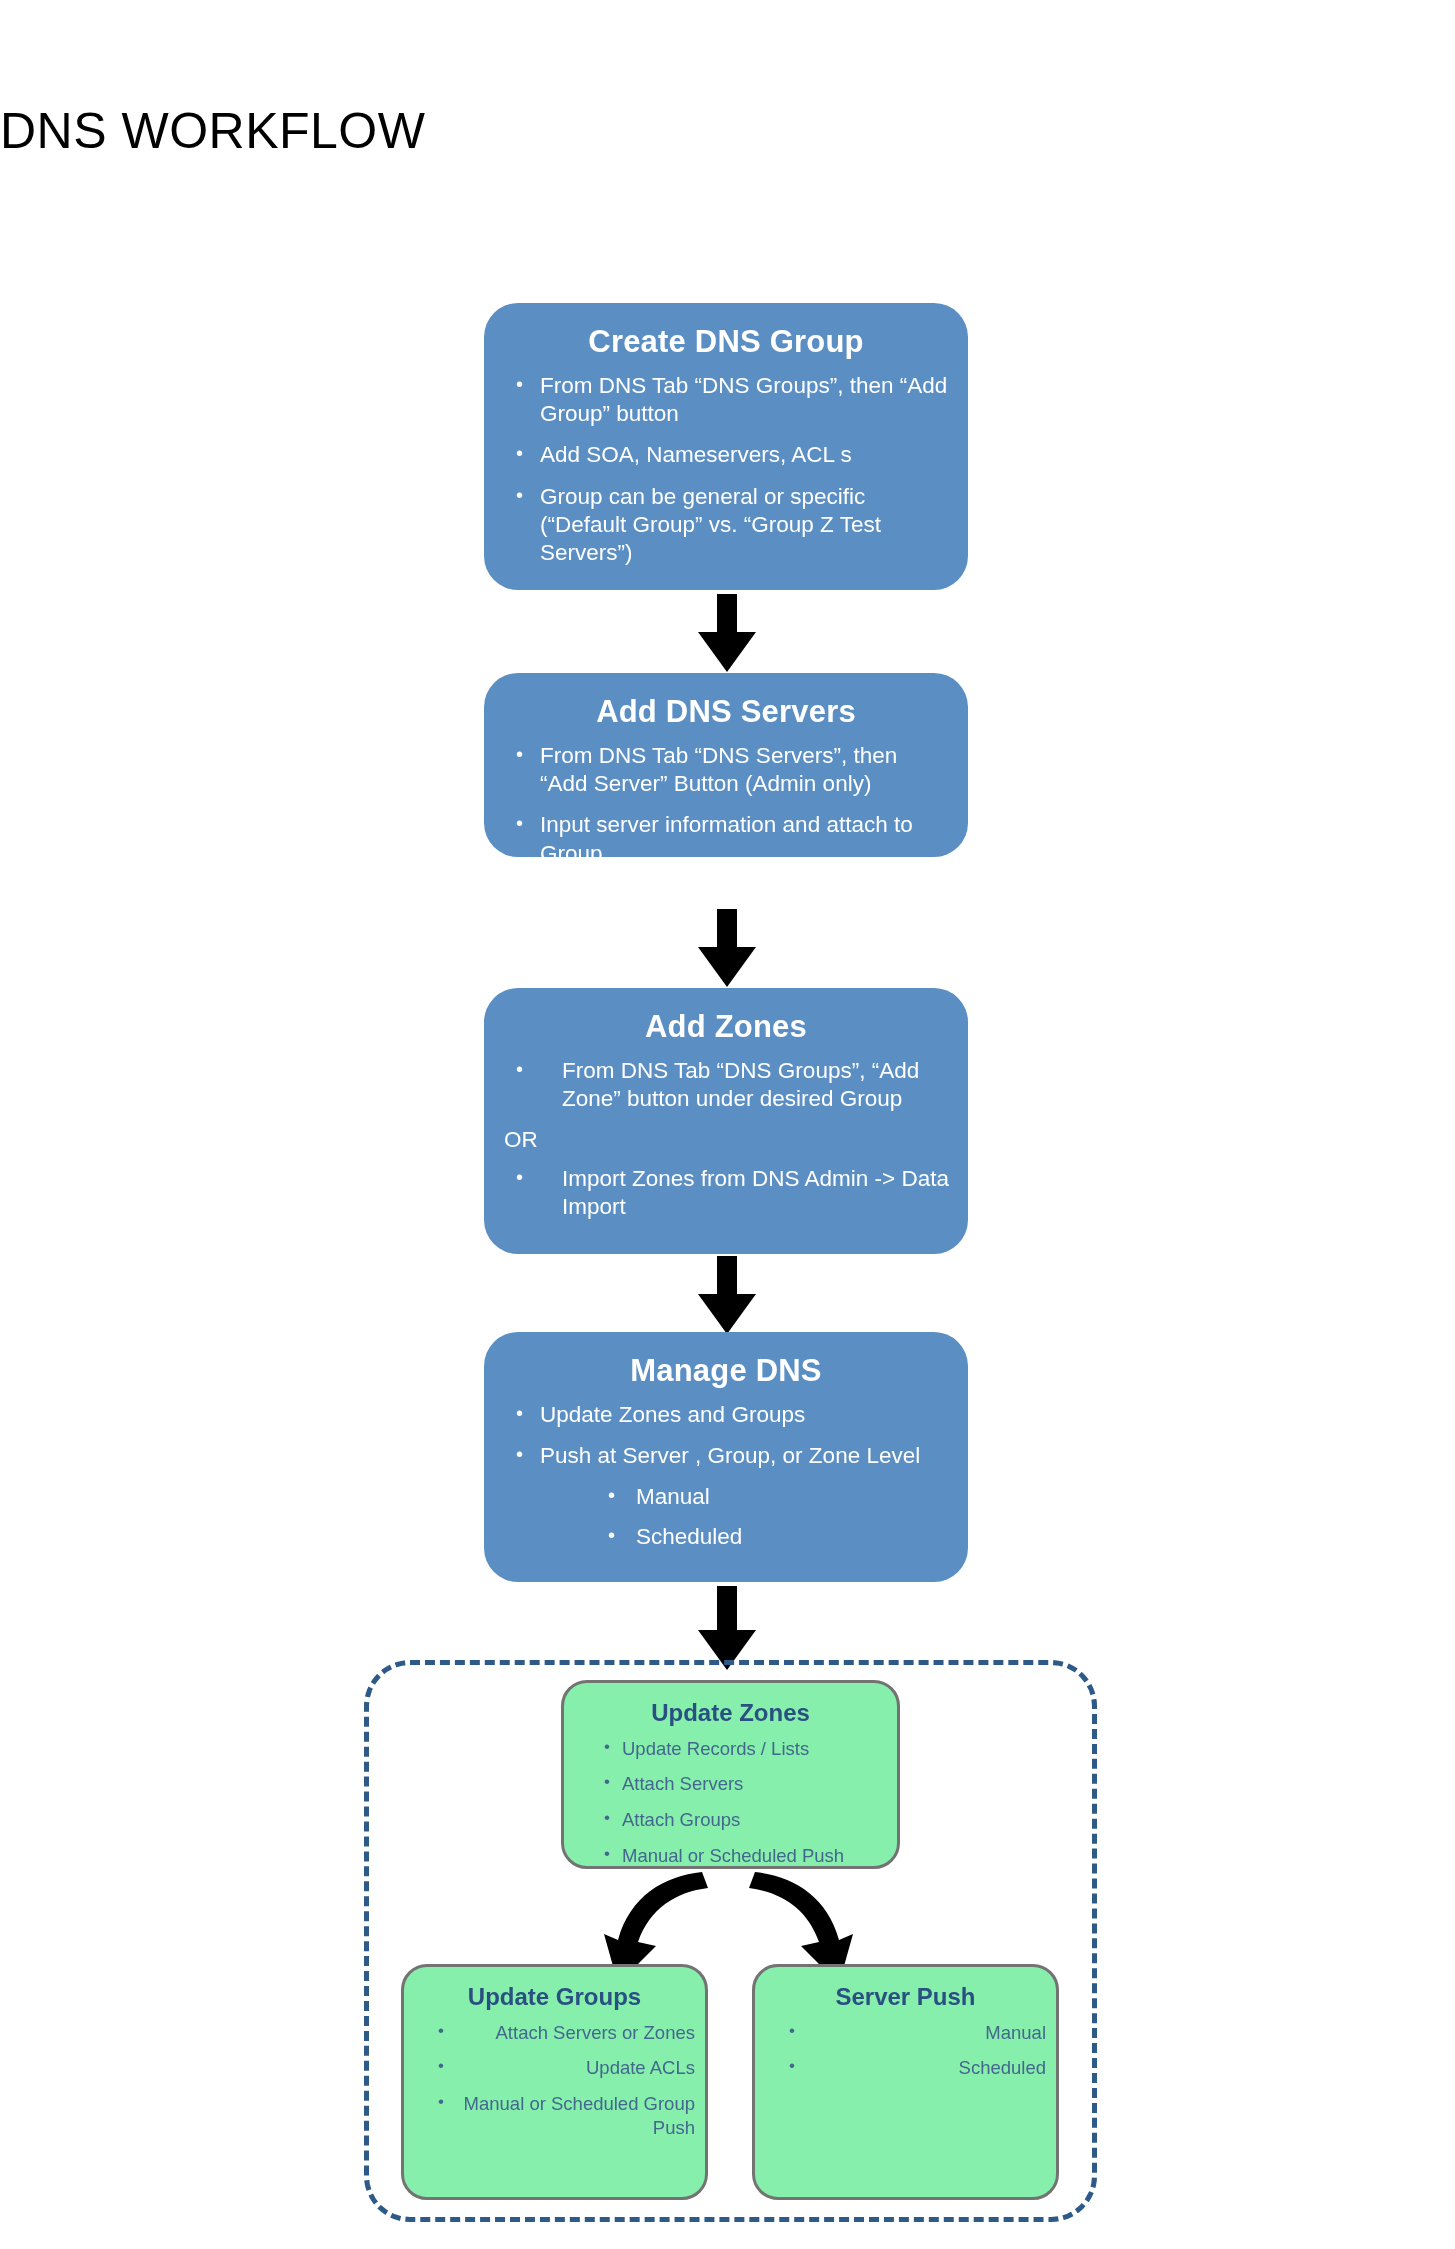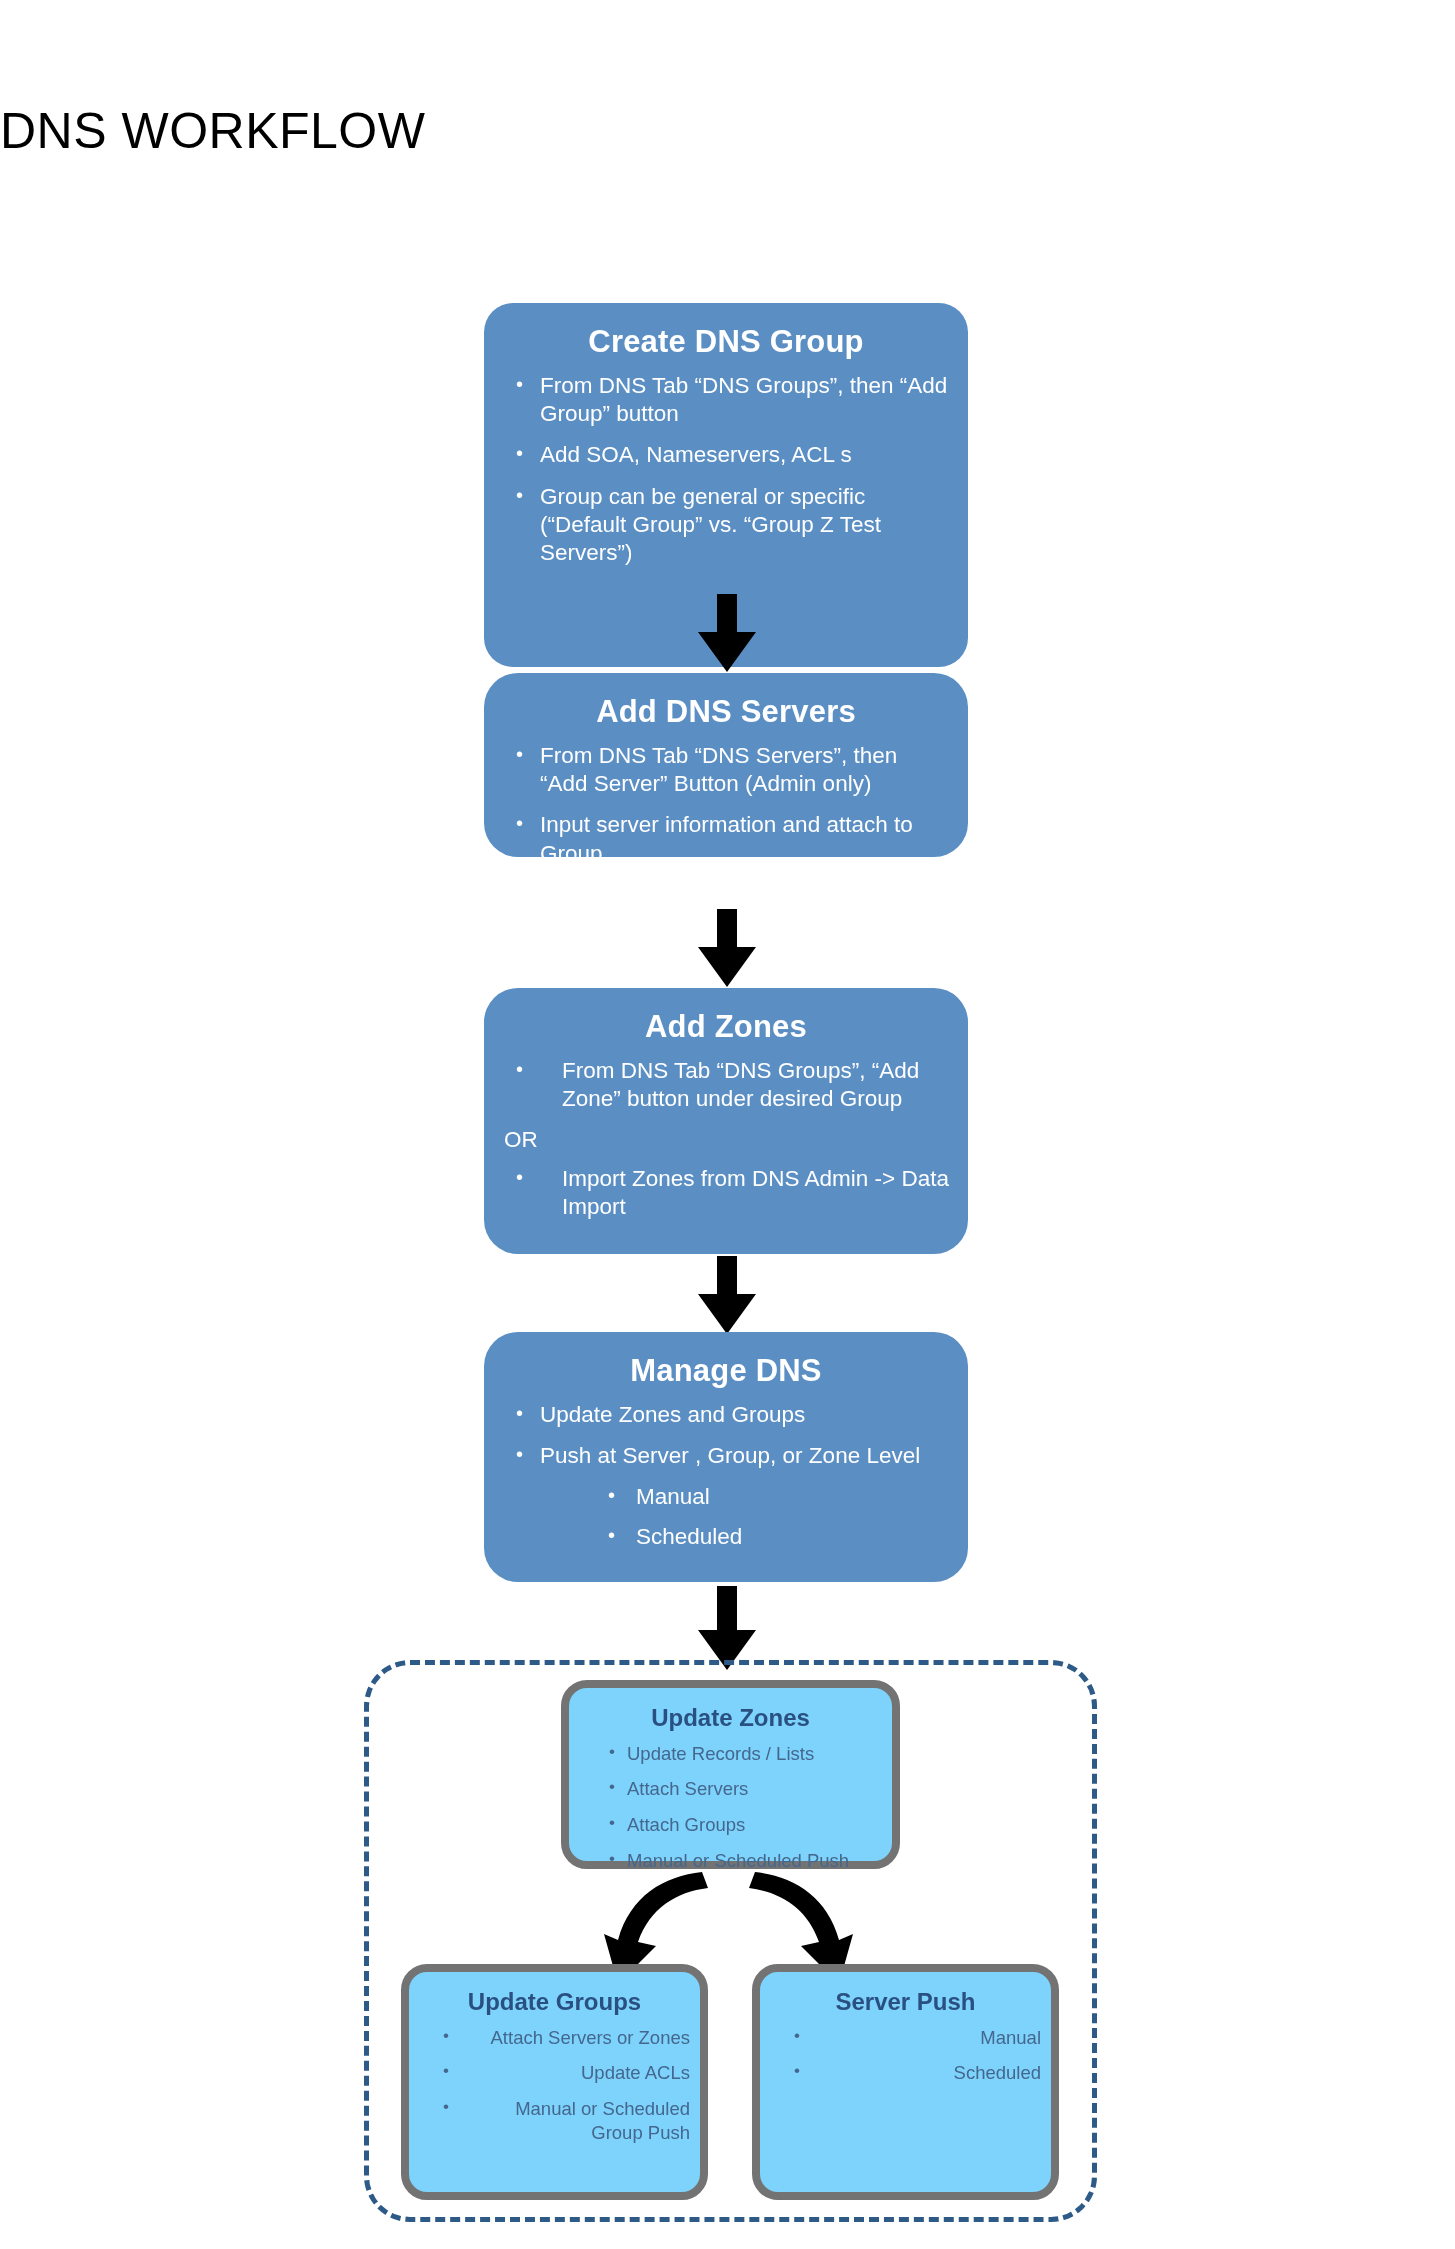--- a/index.html
+++ b/index.html
@@ -91,22 +91,22 @@
     box-sizing: border-box;
     border: 5px dashed #2E5A87;
     border-radius: 46px;
     background: transparent;
   }
 
   
   .sub-box {
     position: absolute;
     box-sizing: border-box;
-    background: #7dd3fc;
-    border: 8px solid #737373;
+    background: #86efac;
+    border: 3px solid #737373;
     border-radius: 26px;
     padding: 12px 10px 10px 10px;
   }
   .sub-title {
     text-align: center;
     font-size: 24px;
     font-weight: bold;
     color: #2A5082;
     line-height: 1.2;
     margin: 4px 0 9px 0;
@@ -143,21 +143,21 @@
     position: absolute;
   }
 </style>
 </head>
 <body>
 
 <div id="canvas">
 
   <div class="page-title">DNS WORKFLOW</div>
 
-  <div class="step-box" style="left:484px; top:303px; width:484px; height:364px;border-radius:29px;">
+  <div class="step-box" style="left:484px; top:303px; width:484px; height:287px;">
     <div class="step-title">Create DNS Group</div>
     <ul class="step-list">
       <li>From DNS Tab “DNS Groups”, then “Add Group” button</li>
       <li>Add SOA, Nameservers, ACL s</li>
       <li>Group can be general or specific (“Default Group” vs. “Group Z Test Servers”)</li>
     </ul>
   </div>
 
   <svg class="arrow-down" style="left:688px; top:594px;" width="78" height="80" viewBox="0 0 78 80">
     <polygon points="29,0 49,0 49,38 68,38 39,78 10,38 29,38" fill="#000000"></polygon>

